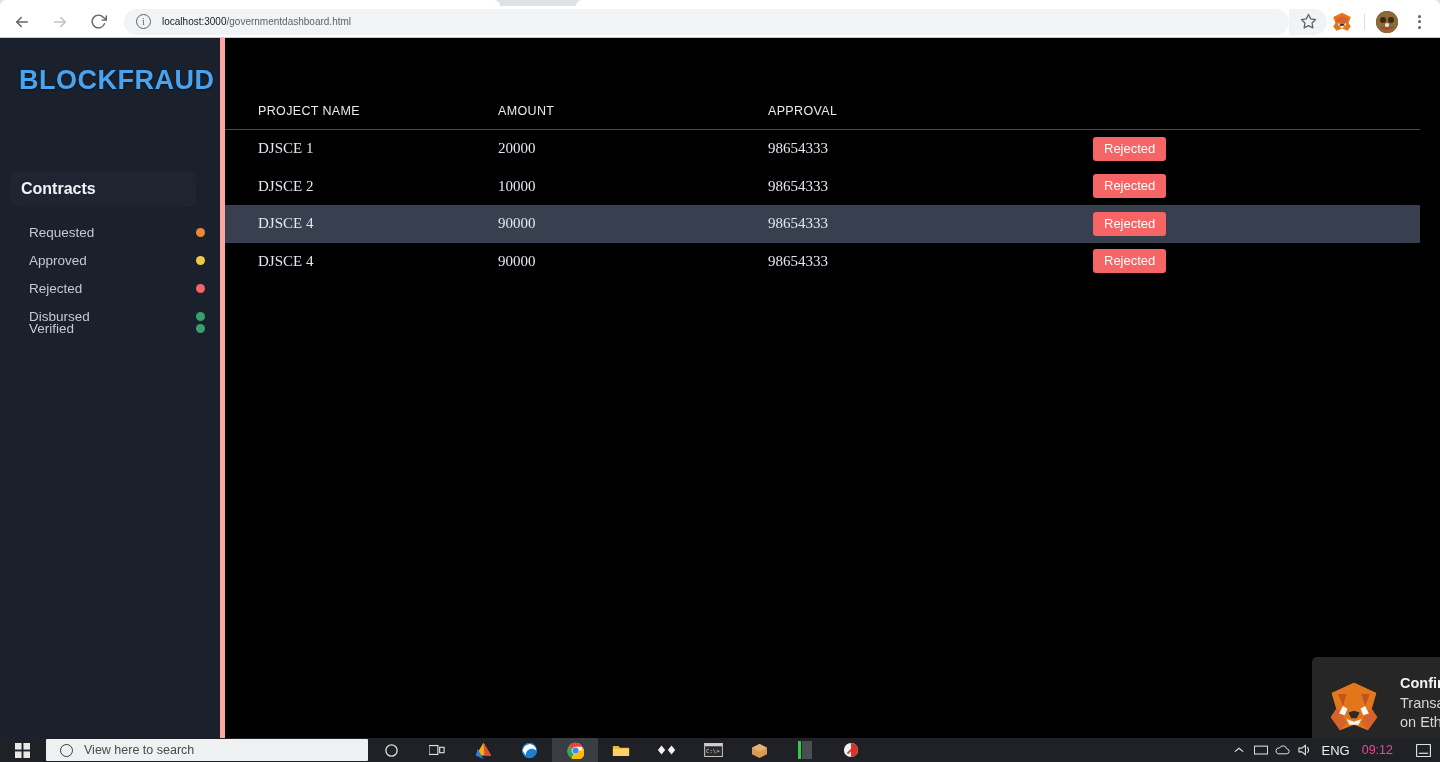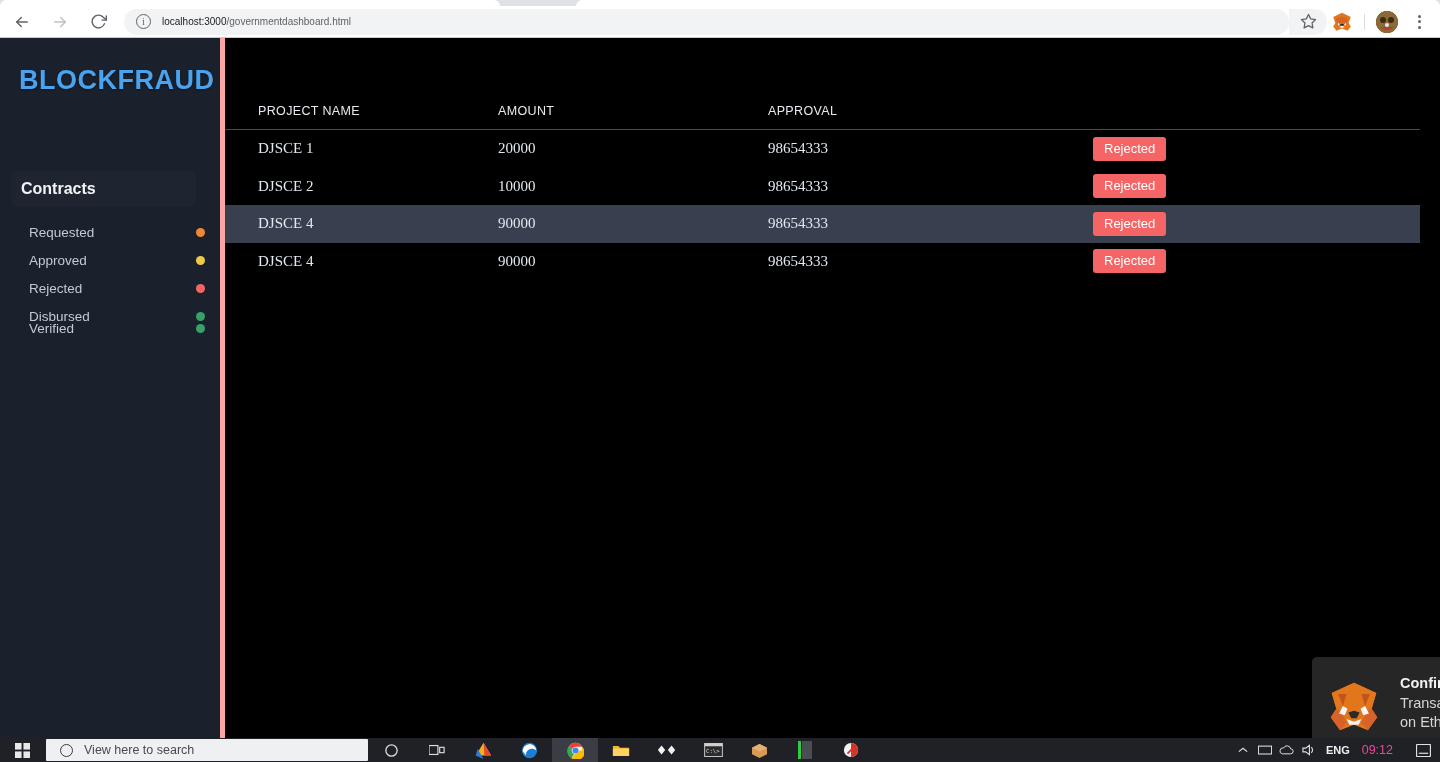--- a/index.html
+++ b/index.html
@@ -151,21 +151,21 @@
   #tb-search {
     width:322px; height:22px; background:#eff0f1; border-radius:1px;
     display:flex; align-items:center; padding-left:14px; flex:none; margin-left:2px;
   }
   #tb-search .s-ico { width:13px; height:13px; border:1.5px solid #3c3c3c; border-radius:50%; flex:none; }
   #tb-search .s-txt { margin-left:11px; font-size:12.5px; color:#4a4a4a; white-space:nowrap; }
   .tb-app { width:46px; height:24px; display:flex; align-items:center; justify-content:center; flex:none; }
   .tb-app.active { background:#3a3d44; }
   #tb-right { margin-left:auto; display:flex; align-items:center; height:24px; padding-right:4px; }
   #tb-right .tr-ico { width:22px; height:24px; display:flex; align-items:center; justify-content:center; color:#e6e6e6; }
-  #tb-lang { font-size:11px; color:#efefef; margin:0 12px 0 6px;font-weight:bold; }
+  #tb-lang { font-size:13px; color:#efefef; margin:0 12px 0 6px; }
   #tb-clock { font-size:12.5px; color:#ec4899; margin-right:17px; }
   #tb-action { width:26px; height:24px; display:flex; align-items:center; justify-content:center; }
 </style>
 </head>
 <body>
 
 <div id="browser-chrome">
 
   <div id="tabstrip-sliver">
     <div class="tab-edge a"></div>

